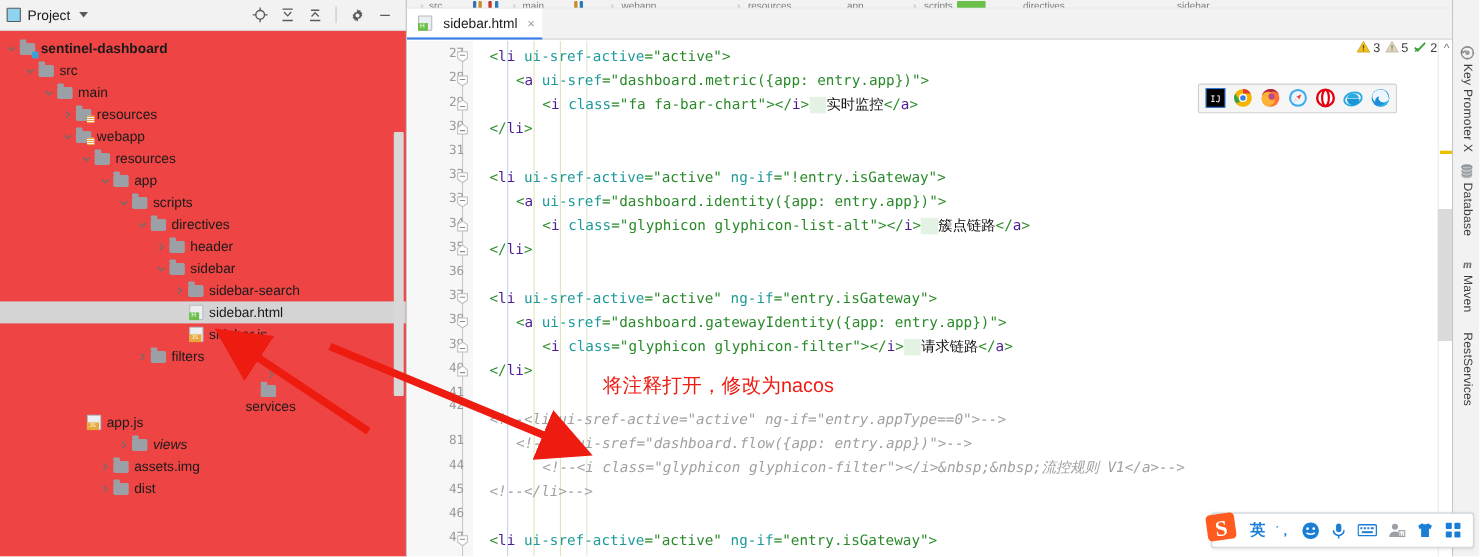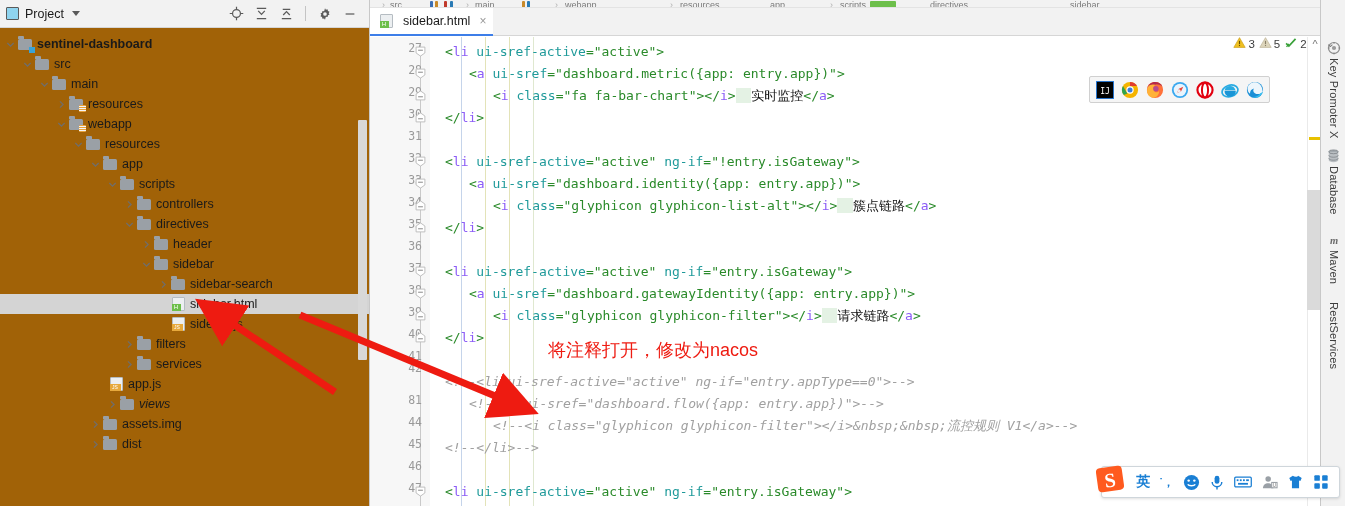--- a/index.html
+++ b/index.html
@@ -19,21 +19,21 @@
     background: #f2f2f2; border-bottom: 1px solid #e3e3e3;
     overflow: hidden;
   }
   .bc-item { position: absolute; top: 0px; font-size: 9px; color: #7a7a7a; }
   .bc-sep { position: absolute; top: 0px; color: #b0b0b0; font-size: 9px; }
   .bc-chip { position: absolute; top: 1px; height: 7px; border-radius: 1px; }
 
   
   .project-panel {
     position: absolute; left: 0; top: 0; width: 370px; height: 506px;
-    background: #a16207; border-right: 1px solid #c8c8c8;
+    background: #ef4444; border-right: 1px solid #c8c8c8;
   }
   .project-header {
     position: relative; height: 28px; background: #f2f2f2;
     border-bottom: 1px solid #d6d6d6;
     display: flex; align-items: center; padding: 0 6px;
   }
   .proj-title-wrap { display: flex; align-items: center; gap: 6px; }
   .proj-icon {
     width: 13px; height: 13px; border: 1.6px solid #5a5a5a;
     background: #8fd4ef; border-radius: 1px;
@@ -144,21 +144,21 @@
   .iw-group { display: flex; align-items: center; gap: 2px; }
   .chev { color: #777; font-size: 11px; padding: 0 2px; }
 
   
   .browser-bar {
     position: absolute; right: 75px; top: 76px;
     background: #f5f5f5; border: 1px solid #d0d0d0; border-radius: 2px;
     display: flex; align-items: center; gap: 6px; padding: 3px 5px;
     z-index: 6;
   }
-  .bicon { width: 19px; height: 19px; display: flex; align-items: center;
+  .bicon { width: 19px; height: 19px; display: flex; 
            justify-content: center; text-decoration: underline; }
 
   
   .code-pane {
     position: absolute; left: 0; top: 29px; right: 0; bottom: 0;
     overflow: hidden;
   }
   .gutter {
     position: absolute; left: 0; top: 0; width: 60px; bottom: 0;
     background: #f7f7f7;
@@ -181,21 +181,21 @@
   .indent-guides { position: absolute; top: 0; bottom: 0; }
   .iguide { position: absolute; top: 0; bottom: 0; width: 1px; }
 
   .code {
     position: absolute; left: 75px; top: 0; right: 0; bottom: 0;
     font-family: "DejaVu Sans Mono", monospace;
     font-size: 13px;
     white-space: pre;
   }
   .cl { position: absolute; left: 0; height: 22px; line-height: 22px; }
-  .t-tag   { color: #8b5cf6; }
+  .t-tag   { color: #4c1d95; }
   .t-attr  { color: #1f9a9a; }
   .t-val   { color: #2a8a2a; }
   .t-punct { color: #2a8a2a; }
   .t-text  { color: #111111; }
   .t-cmt   { color: #a0a0a0; font-style: italic; }
   .hl-ws   { background: #e4f2e4; }
 
   
   .red-note {
     position: absolute; left: 548px; top: 338px;
@@ -410,31 +410,20 @@
             </svg>
           </span>
           <span class="nicon">
             <span class="folder-grey"></span>
           </span>
           <span class="nlabel">scripts</span>
         </div>
         <div class="node" style="padding-left: 123px;">
           <span class="twisty">
             <svg width="9" height="9" viewBox="0 0 10 10">
-              <path d="M3.3 1.5L6.8 5 3.3 8.5" fill="none" stroke="#6e6e6e" stroke-width="1.3"></path>
-            </svg>
-          </span>
-          <span class="nicon">
-            <span class="folder-grey"></span>
-          </span>
-          <span class="nlabel">controllers</span>
-        </div>
-        <div class="node" style="padding-left: 123px;">
-          <span class="twisty">
-            <svg width="9" height="9" viewBox="0 0 10 10">
               <path d="M1.5 3.3L5 6.8 8.5 3.3" fill="none" stroke="#6e6e6e" stroke-width="1.3"></path>
             </svg>
           </span>
           <span class="nicon">
             <span class="folder-grey"></span>
           </span>
           <span class="nlabel">directives</span>
         </div>
         <div class="node" style="padding-left: 140px;">
           <span class="twisty">
@@ -487,32 +476,32 @@
           <span class="twisty">
             <svg width="9" height="9" viewBox="0 0 10 10">
               <path d="M3.3 1.5L6.8 5 3.3 8.5" fill="none" stroke="#6e6e6e" stroke-width="1.3"></path>
             </svg>
           </span>
           <span class="nicon">
             <span class="folder-grey"></span>
           </span>
           <span class="nlabel">filters</span>
         </div>
-        <div class="node" style="padding-left: 123px;">
+        <div class="node" style="padding-left: 123px; flex-direction: column;">
           <span class="twisty">
             <svg width="9" height="9" viewBox="0 0 10 10">
               <path d="M3.3 1.5L6.8 5 3.3 8.5" fill="none" stroke="#6e6e6e" stroke-width="1.3"></path>
             </svg>
           </span>
           <span class="nicon">
             <span class="folder-grey"></span>
           </span>
           <span class="nlabel">services</span>
         </div>
-        <div class="node" style="padding-left: 95px;">
+        <div class="node" style="padding-left: 64px; margin-top: 20px;">
           <span class="twisty"></span>
           <span class="nicon">
             <span class="file-js"></span>
           </span>
           <span class="nlabel">app.js</span>
         </div>
         <div class="node" style="padding-left: 106px; font-style: italic;">
           <span class="twisty">
             <svg width="9" height="9" viewBox="0 0 10 10">
               <path d="M3.3 1.5L6.8 5 3.3 8.5" fill="none" stroke="#6e6e6e" stroke-width="1.3"></path>

